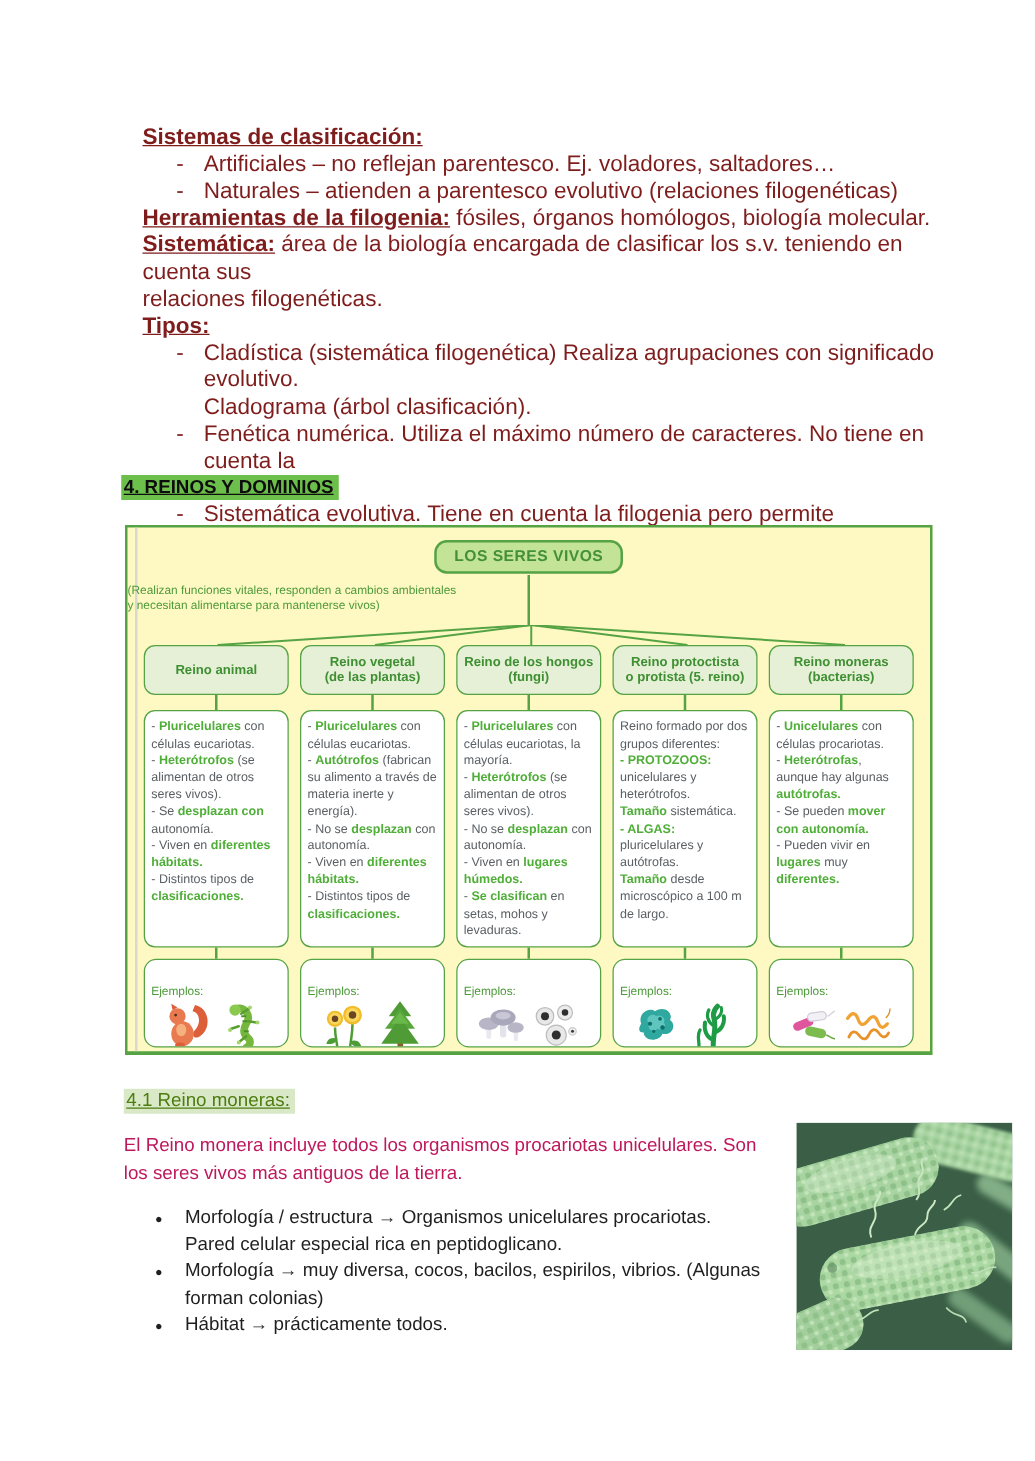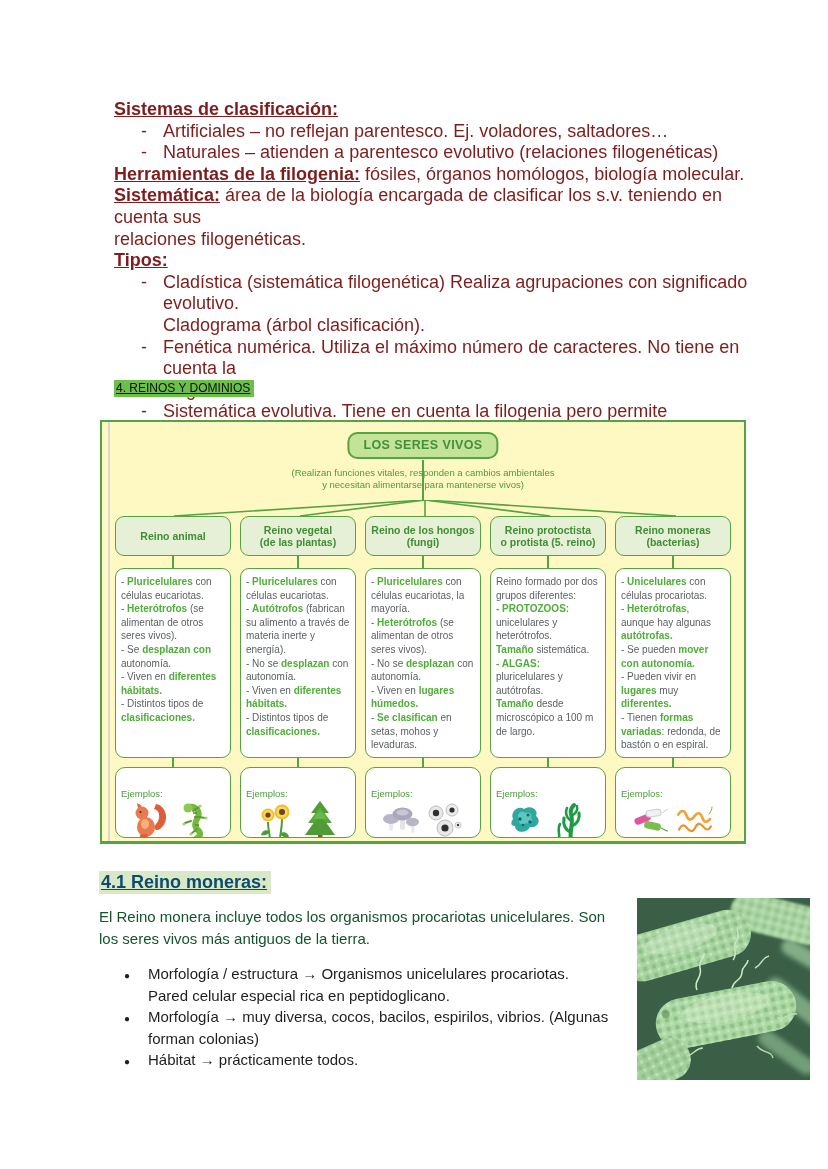--- a/index.html
+++ b/index.html
@@ -9,48 +9,48 @@
   .page{position:relative;width:828px;height:1169px;background:#fff;overflow:hidden}
 
   
   .intro{position:absolute;left:114px;top:99px;width:650px;font-size:18px;line-height:21.6px;color:#7f1d1d}
   .hu{font-weight:bold;text-decoration:underline}
   .pre{white-space:pre-line}
   .dash-item{position:relative;padding-left:49px;white-space:pre-line}
   .dash-item::before{content:"-";position:absolute;left:27px;top:0}
 
   
-  .sec-heading{position:absolute;left:114px;top:381px;font-size:12px;font-weight:normal;color:#0d0d0d}
+  .sec-heading{position:absolute;left:97px;top:381px;font-size:15px;font-weight:bold;color:#0d0d0d}
   .hl-bg{background:var(--heading-highlight,#6cbf4a);padding:1px 4px 2px 2px;text-decoration:underline}
 
   
   .diagram{position:absolute;left:100px;top:420px;width:646px;height:424px;border:2px solid var(--diagram-green,#55a344);border-bottom-width:3px;background:#fef9c3}
   .scan-line{position:absolute;left:6px;top:0;bottom:0;width:2px;background:#d4d4d4;opacity:.85}
   .pill{position:absolute;top:10px;left:50%;transform:translateX(-50%);background:var(--pill-fill,#c3e396);border:2px solid var(--diagram-green,#55a344);border-radius:10px;padding:4px 14px 5px;color:#44903a;font-weight:bold;font-size:12.5px;letter-spacing:.4px;z-index:2;white-space:nowrap}
-  .dg-sub{position:absolute;top:45px;left:0;width:100%;text-align:center;font-size:9.5px;line-height:11.5px;color:var(--diagram-green-text,#4d9a3a);z-index:1}
+  .dg-sub{position:absolute;top:45px;left:0;width:100%;font-size:9.5px;line-height:11.5px;color:var(--diagram-green-text,#4d9a3a);z-index:1}
   .stem{position:absolute;top:38px;left:calc(50% - 1px);width:1.6px;height:40px;background:var(--diagram-green,#55a344);z-index:0}
   .fan{position:absolute;top:78px;left:0}
   .fan line{stroke:var(--diagram-green,#55a344);stroke-width:1.6}
   .cols{position:absolute;top:94px;left:0;width:100%;padding:0 13px;display:flex;gap:9px}
   .k-col{flex:1;display:flex;flex-direction:column;align-items:center}
   .k-header{width:100%;height:40px;display:flex;align-items:center;justify-content:center;text-align:center;background:var(--kingdom-fill,#e5f0d6);border:1.5px solid var(--diagram-green,#55a344);border-radius:9px;color:#3f8f33;font-weight:bold;font-size:10.5px;line-height:12.5px;white-space:pre-line}
   .v-conn{width:1.6px;height:12px;background:var(--diagram-green,#55a344)}
   .v-conn.short{height:9px}
   .k-feat{width:100%;height:190px;border:1.5px solid var(--diagram-green,#55a344);border-radius:9px;padding:6px 5px;font-size:10px;line-height:13.6px;color:var(--feature-text,#5a5f63);background:#fff;overflow:hidden}
   .k-feat .hl{color:var(--term-green,#4fae38);font-weight:bold}
   .k-ex{width:100%;height:71px;border:1.5px solid var(--diagram-green,#55a344);border-radius:10px;background:#fff;padding:20px 5px;overflow:hidden}
   .ex-label{font-size:9.5px;color:var(--diagram-green-text,#4d9a3a)}
   .ex-row{display:flex;justify-content:center;align-items:flex-end;gap:4px;margin-top:1px}
   .ex-icon{display:inline-block;width:40px;height:46px}
   .ex-icon svg{display:block}
 
   
-  .sub-heading{position:absolute;left:99px;top:872px;font-size:18px;font-weight:bold;color:#0c4a6e}
+  .sub-heading{position:absolute;left:99px;top:872px;font-size:15px;font-weight:normal;color:#4d7c0f}
   .soft-bg{background:var(--soft-highlight,#d9e9c8);padding:1px 4px 2px 2px;text-decoration:underline}
-  .par{position:absolute;left:99px;top:906px;width:560px;font-size:15px;line-height:21.6px;color:#14532d}
+  .par{position:absolute;left:99px;top:906px;width:560px;font-size:15px;line-height:21.6px;color:#be185d}
   .bullets{position:absolute;left:99px;top:963px;width:580px;font-size:15px;line-height:21.6px;color:#1f1f1f}
   .bullet-item{position:relative;padding-left:49px;white-space:pre-line}
   .bullet-item::before{content:"\25CF";position:absolute;left:25px;top:2px;font-size:10px}
   .bullet-item .b{font-weight:normal}
 
   
   .photo{position:absolute;left:637px;top:898px;width:173px;height:182px;overflow:hidden}
 </style>
 </head>
 <body>
@@ -288,21 +288,20 @@
         </div>
         <div class="k-col">
           <div class="k-header">Reino moneras
 (bacterias)</div>
           <div class="v-conn"></div>
           <div class="k-feat">
             <div class="feat-line"><span>- </span><span class="hl">Unicelulares</span><span> con células procariotas.</span></div>
             <div class="feat-line"><span>- </span><span class="hl">Heterótrofas</span><span>, aunque hay algunas </span><span class="hl">autótrofas.</span></div>
             <div class="feat-line"><span>- Se pueden </span><span class="hl">mover con autonomía.</span></div>
             <div class="feat-line"><span>- Pueden vivir en </span><span class="hl">lugares</span><span> muy </span><span class="hl">diferentes.</span></div>
-            <div class="feat-line"><span>- Tienen </span><span class="hl">formas variadas</span><span>: redonda, de bastón o en espiral.</span></div>
           </div>
           <div class="v-conn short"></div>
           <div class="k-ex">
             <div class="ex-label">Ejemplos:</div>
             <div class="ex-row">
               <span class="ex-icon">
                 <svg viewBox="0 0 40 42" width="40" height="42">
                   <rect x="3" y="16" width="17" height="7" rx="3.5" fill="#e0569d" transform="rotate(-22 11 19)"></rect>
                   <rect x="13" y="22" width="17" height="7.5" rx="3.7" fill="#7cbb4e" transform="rotate(12 21 26)"></rect>
                   <rect x="15" y="10" width="15" height="6.5" rx="3.2" fill="#f2f0f4" stroke="#cfcbd8" transform="rotate(-8 22 13)"></rect>

